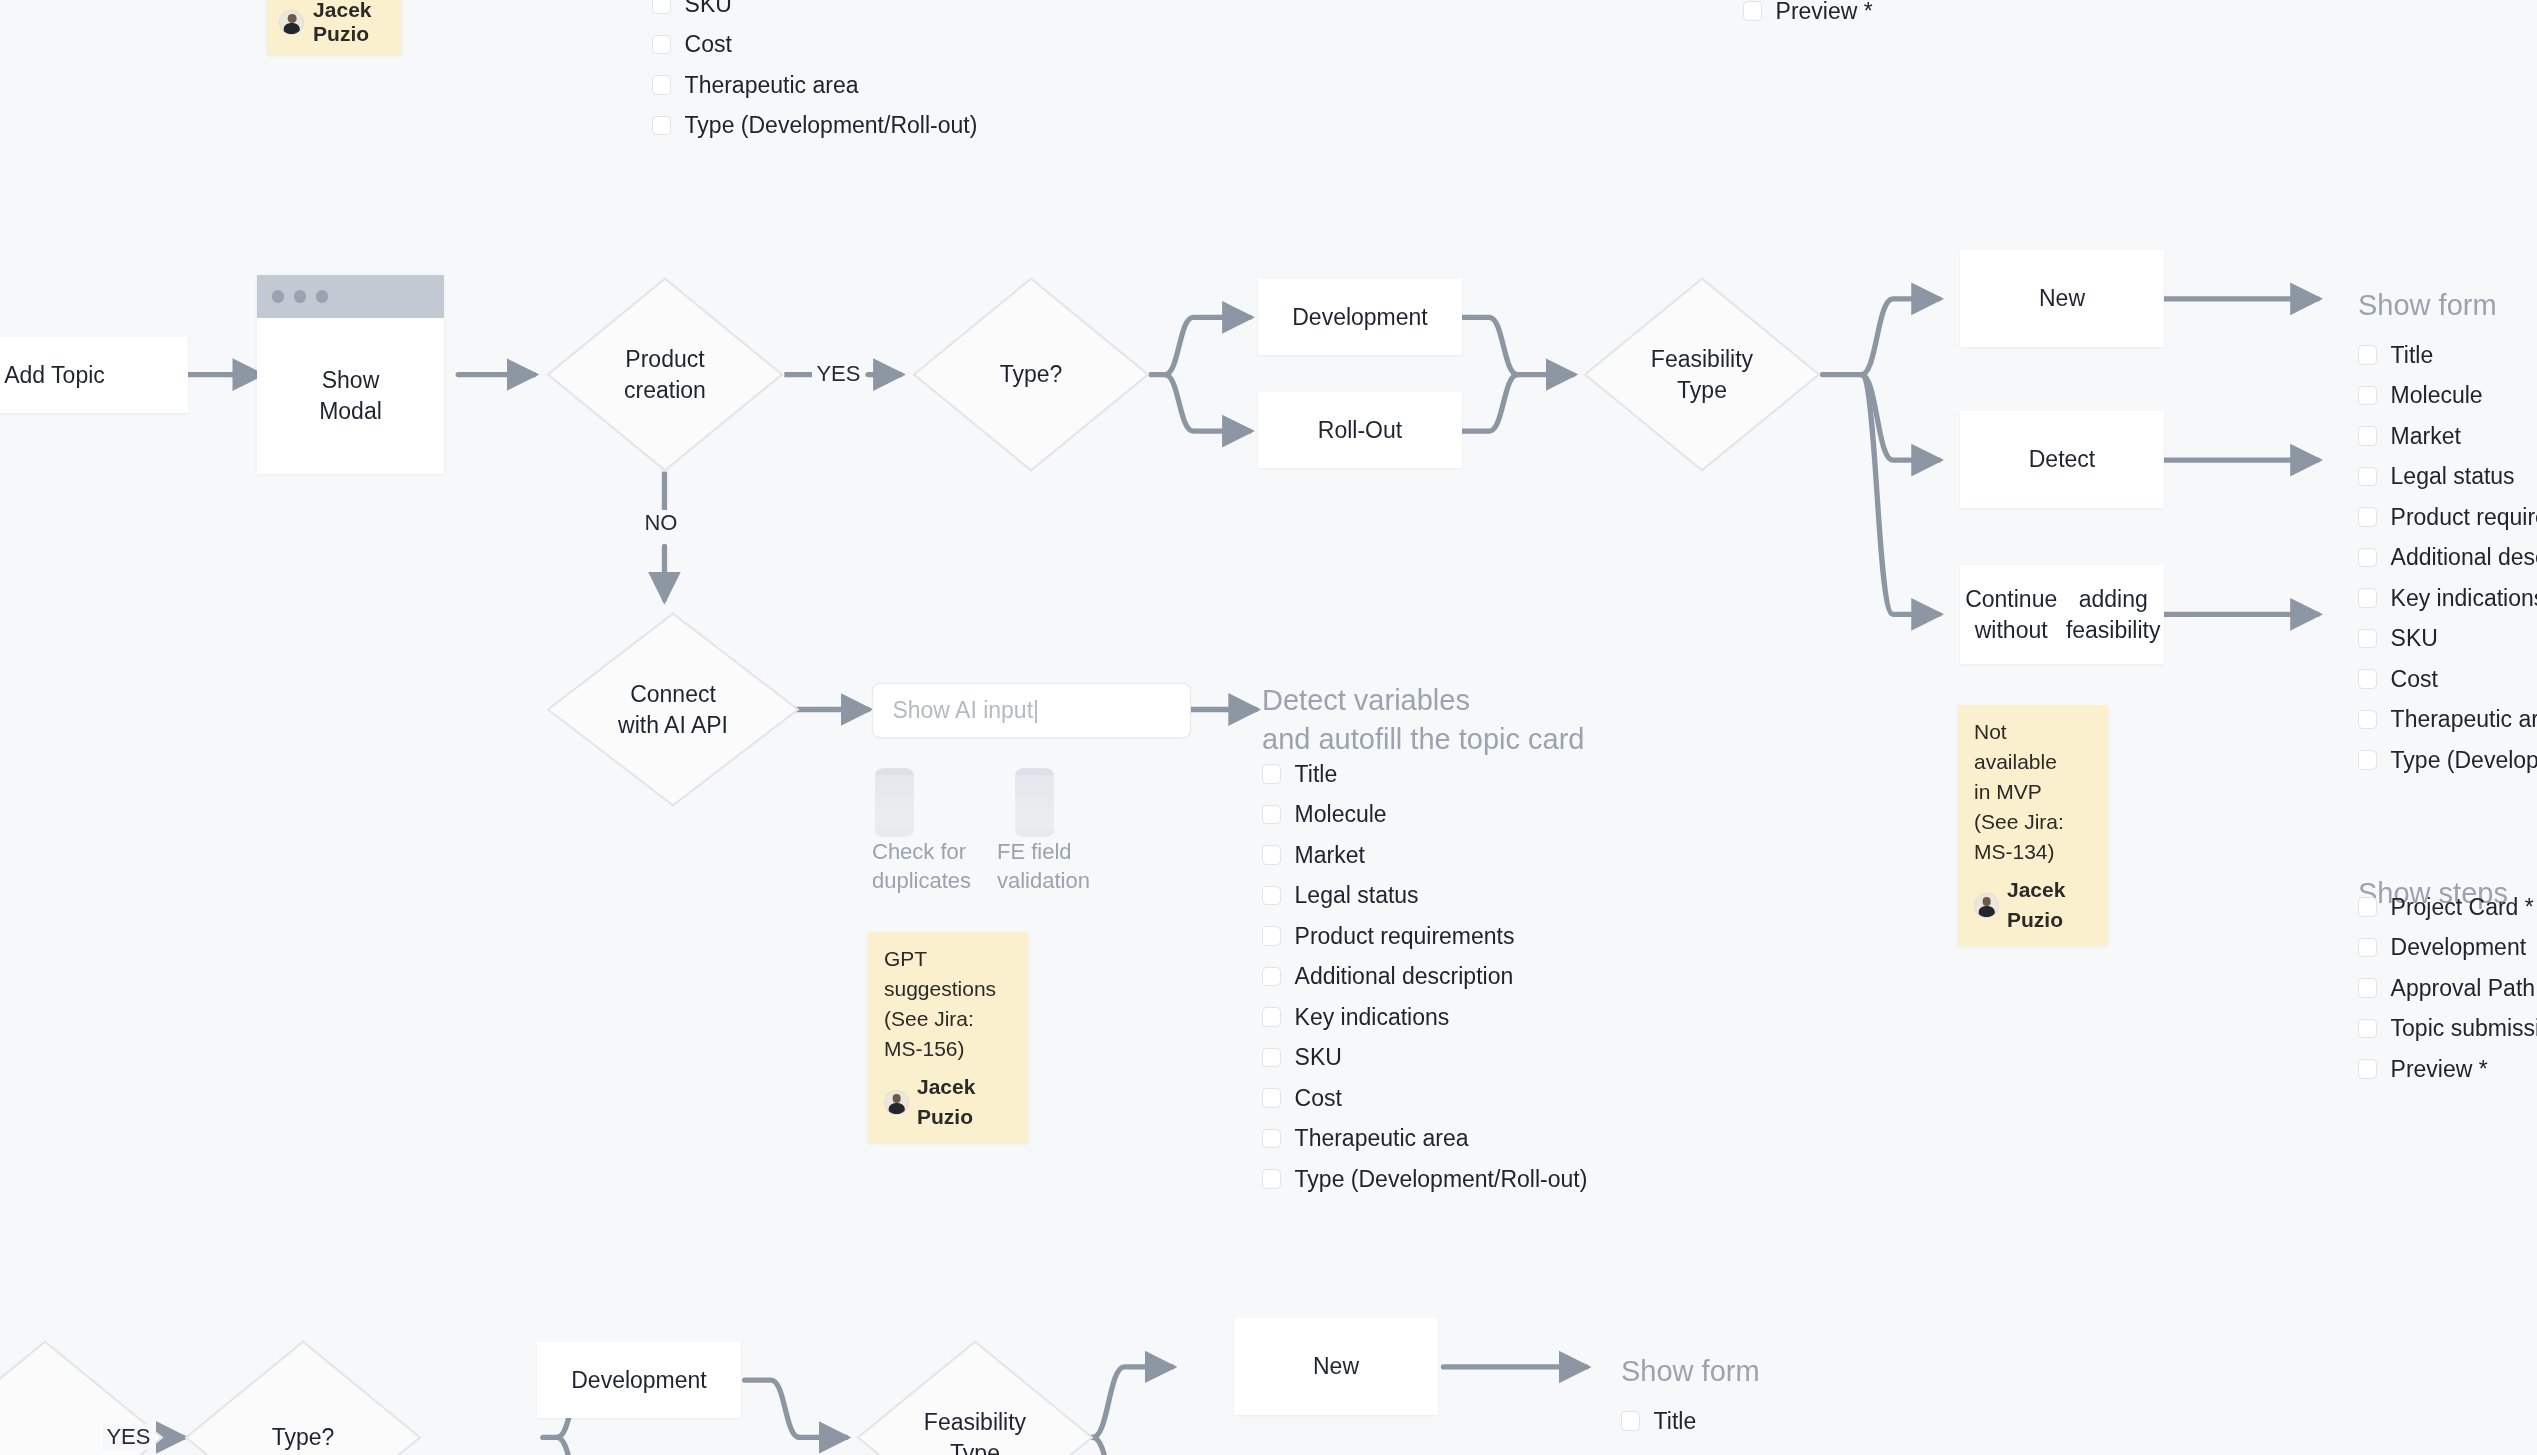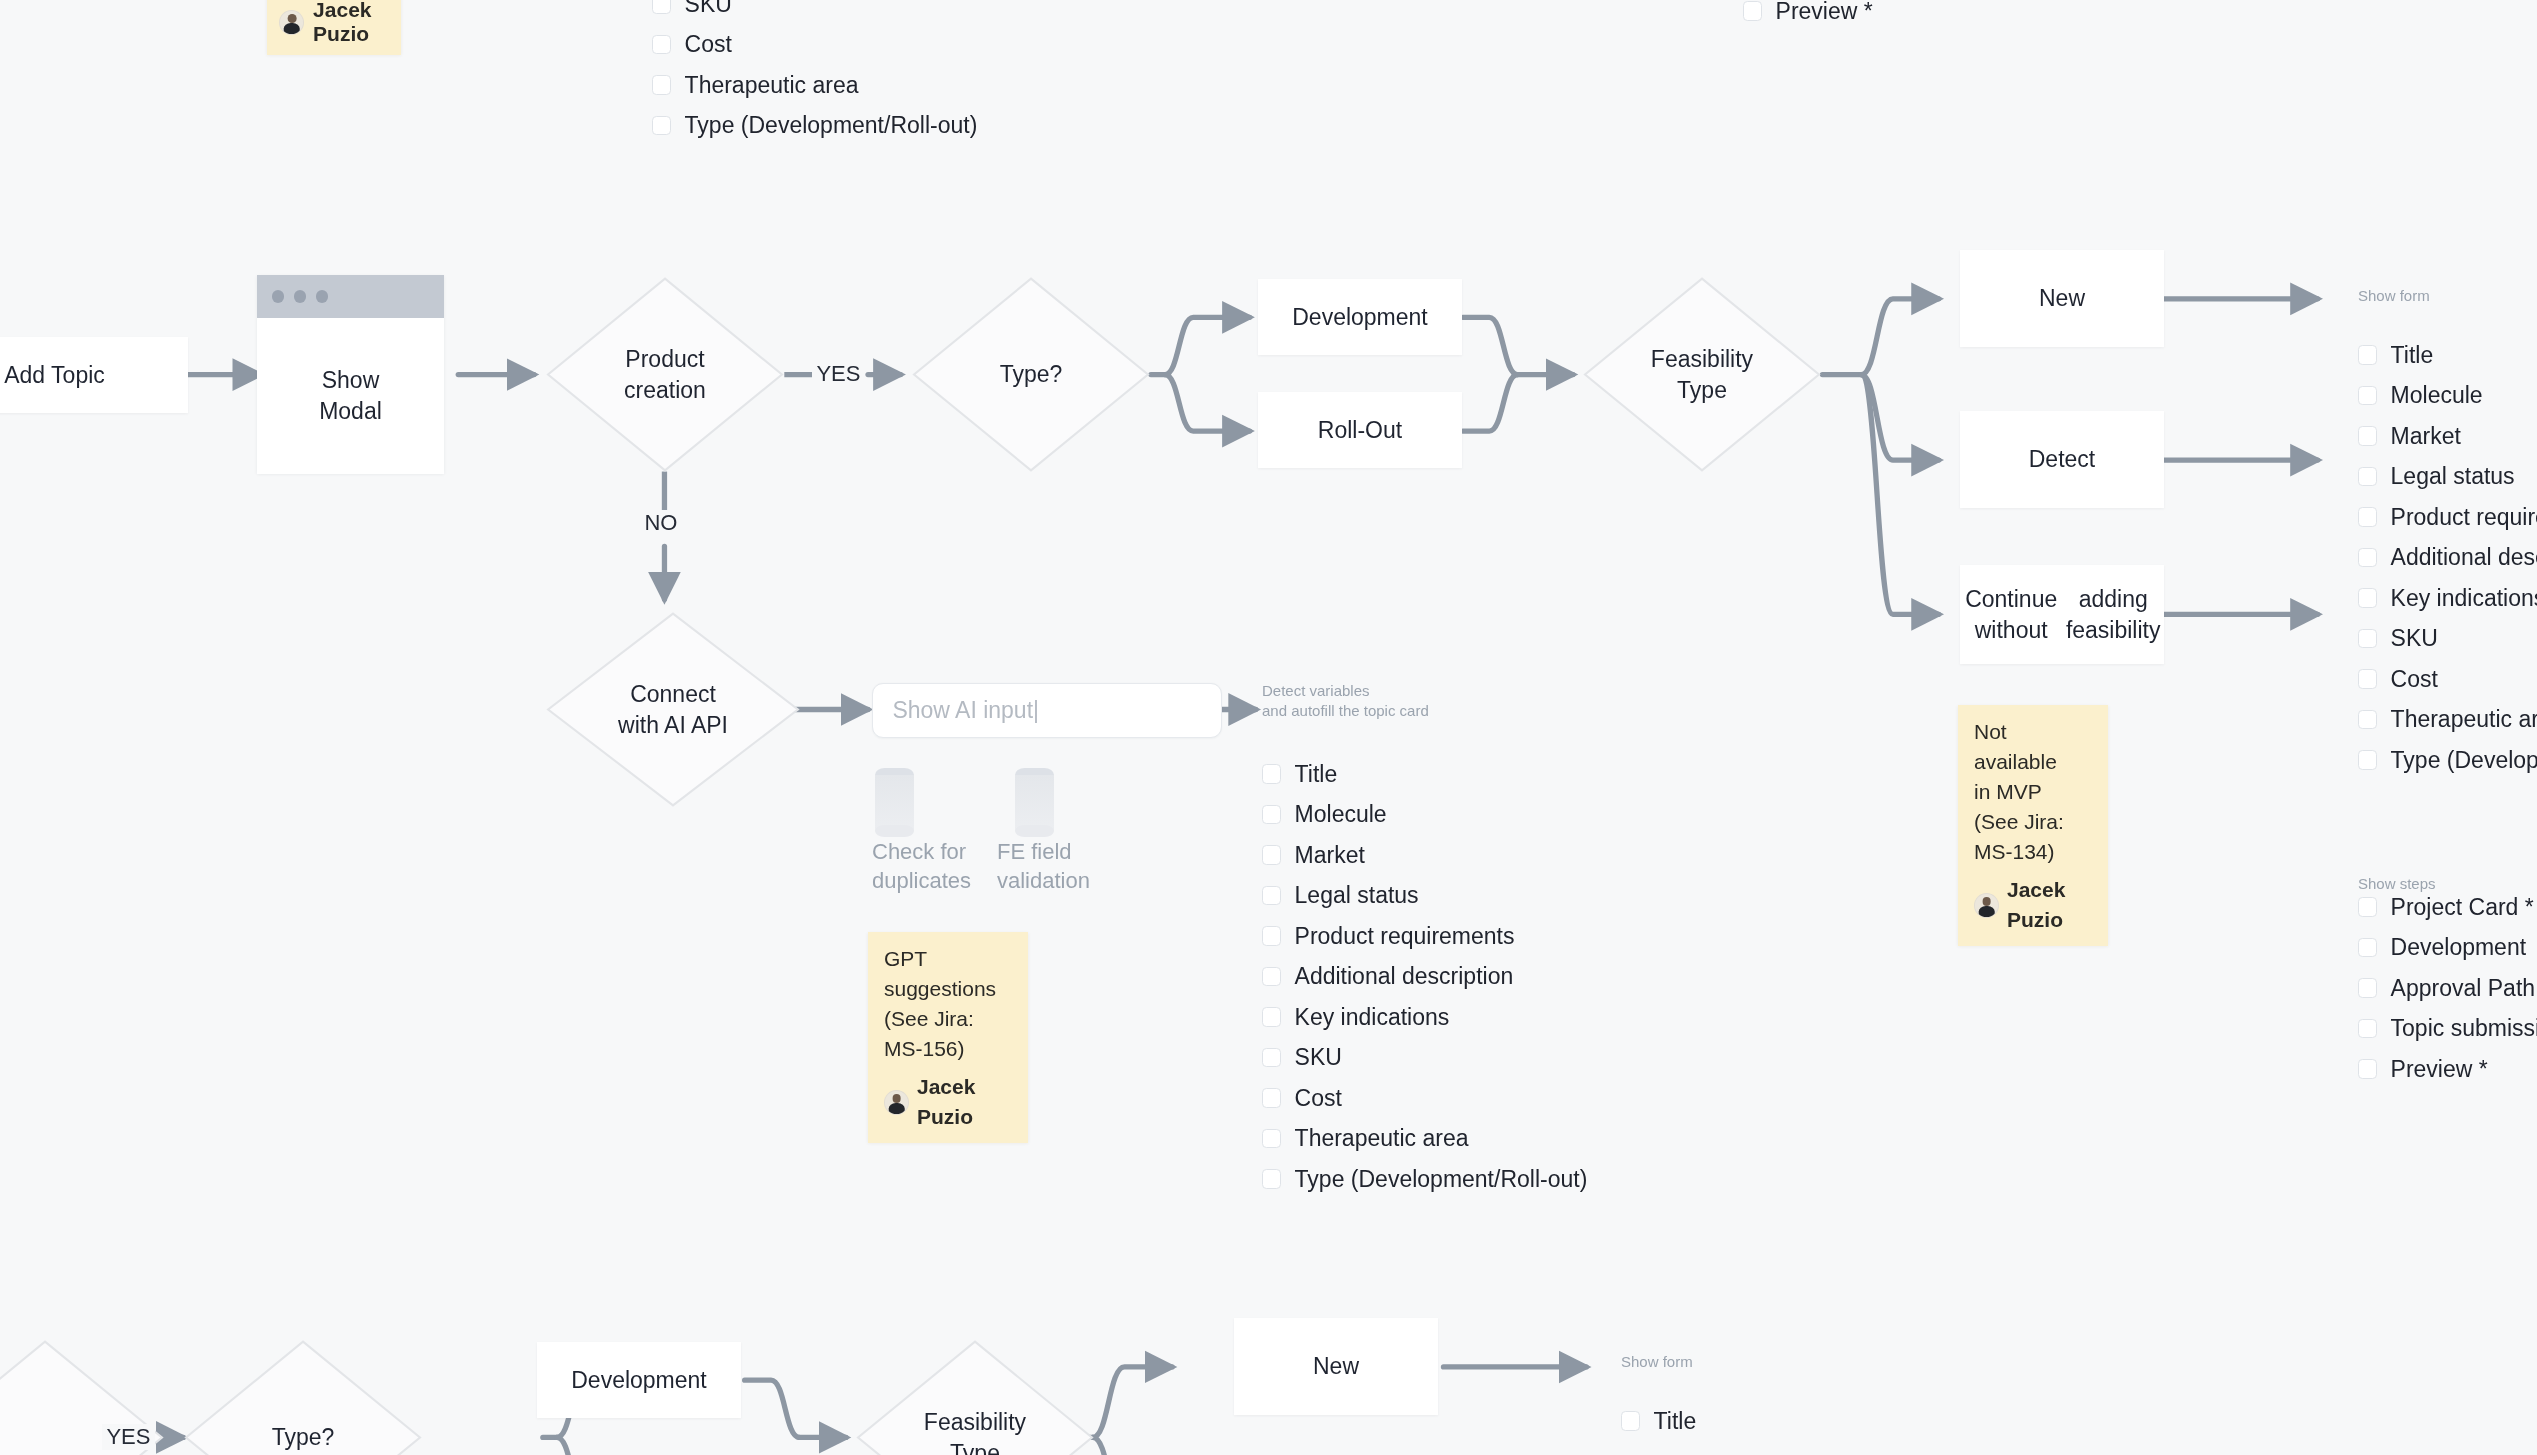--- a/index.html
+++ b/index.html
@@ -81,21 +81,21 @@
     font-size: 22px;
     color: #262b36;
     background: #f7f8f9;
     padding: 0 4.4px;
     white-space: nowrap;
   }
 
   
   .ghost {
     position: absolute;
-    font-size: 15px;
+    font-size: 29px;
     color: #9aa3ae;
     line-height: 1.33;
     white-space: pre-line;
   }
 
   
   .cb-list { position: absolute; }
   .cb-row {
     display: flex; align-items: center;
     height: 22px;
@@ -370,21 +370,21 @@
   <div class="diamond" style="left:545px; top:611px; width:256px; height:197px;">
     <svg class="dshape" viewBox="0 0 290 224">
       <polygon points="145,3 287,112 145,221 3,112" fill="#fbfbfc" stroke="#e3e5e8" stroke-width="2.4"></polygon>
     </svg>
     <div class="dlabel">
       <span>Connect</span>
       <span>with AI API</span>
     </div>
   </div>
 
-  <div class="ai-input" style="left:872px; top:683px; width:350px; height:55px;border-radius:11px;">
+  <div class="ai-input" style="left:872px; top:683px; width:319px; height:55px;">
     <span>Show AI input|</span>
   </div>
 
   <div class="ghost" style="left:1262px; top:681px;">Detect variables
 and autofill the topic card</div>
 
   <div class="db" style="left:875px; top:768px; width:39px;">
     <div class="db-cap"></div>
     <div class="db-body" style="height:56px;"></div>
     <div class="db-foot"></div>

